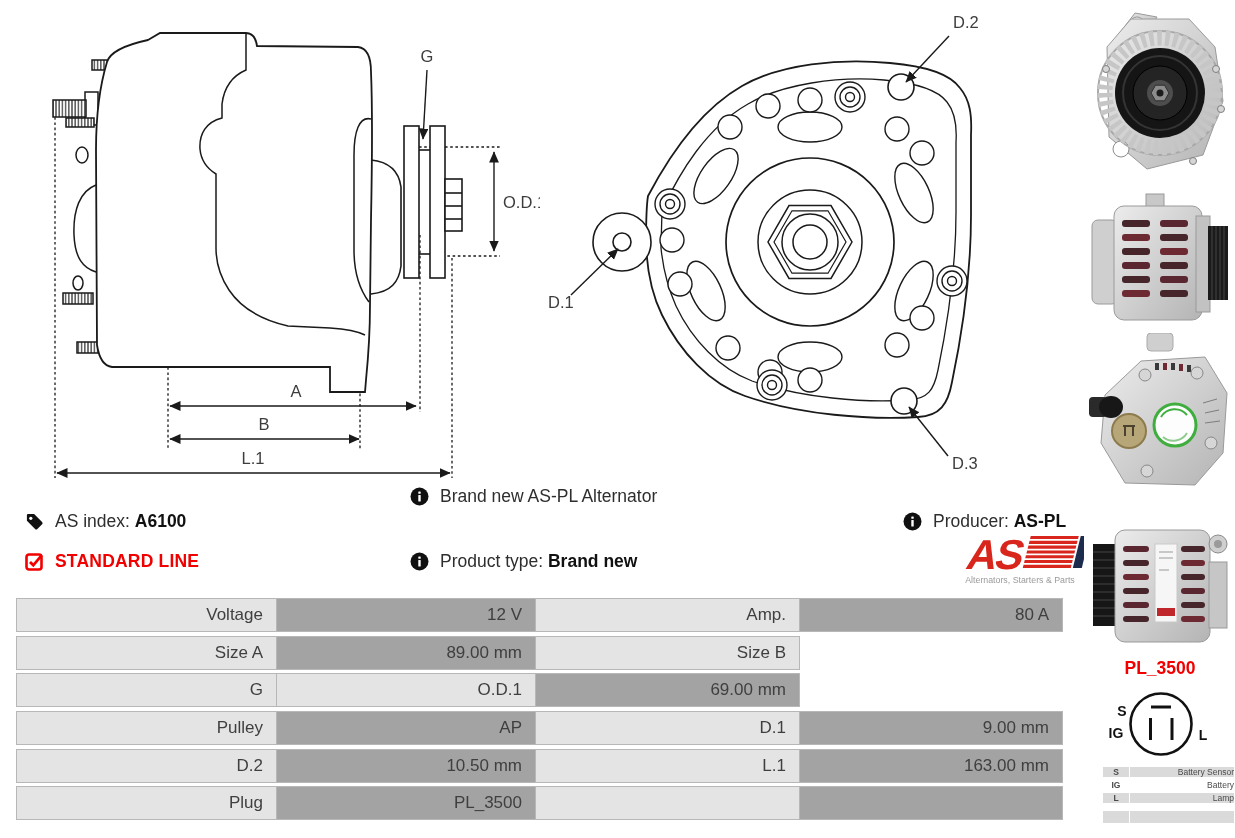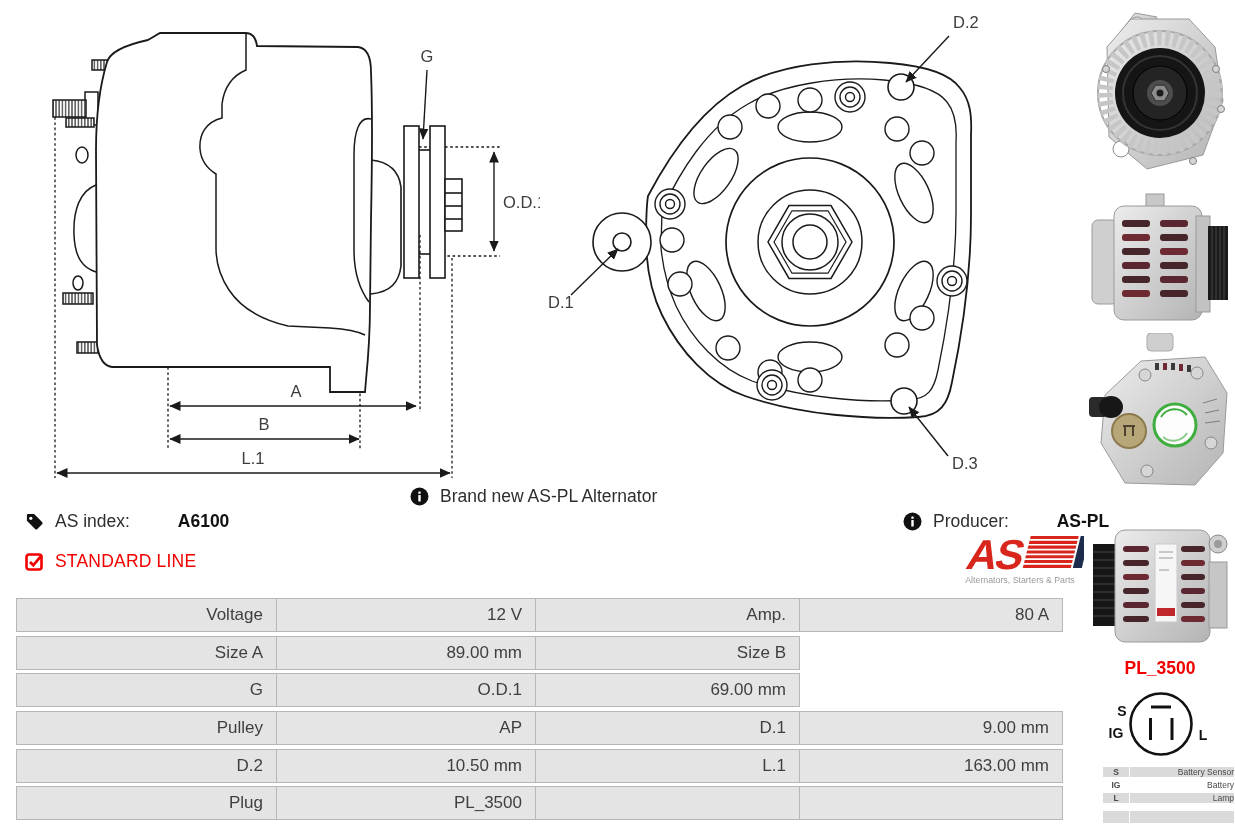--- a/index.html
+++ b/index.html
@@ -4,28 +4,28 @@
 <title>A6100</title>
 <style>
   html,body{margin:0;padding:0;background:#fff;}
   .page{position:relative;width:1235px;height:838px;background:#fff;overflow:hidden;
         font-family:"Liberation Sans",sans-serif;color:#2e2e2e;}
   .abs{position:absolute;}
 
   
   .info-item{position:absolute;display:flex;align-items:center;gap:11px;font-size:17.5px;height:24px;}
   .info-item .lbl{white-space:pre;}
-  .info-item .val{font-weight:bold;color:#111;white-space:pre;margin-left:43px;}
-  .standard-line{color:#f20000;font-weight:normal;letter-spacing:.2px;}
+  .info-item .val{font-weight:bold;color:#111;white-space:pre;}
+  .standard-line{color:#f20000;font-weight:bold;letter-spacing:.2px;}
 
   
   .spec-table{position:absolute;left:16px;top:598px;display:flex;flex-direction:column;gap:3.7px;}
   .spec-row{display:grid;grid-template-columns:261px 259px 264px 263px;height:34px;}
   .cell{border:1px solid #b7b7b7;border-left:none;display:flex;align-items:center;
-        justify-content:flex-end;padding-right:13px;font-size:17px;color:#3f3f3f;background:#e5e5e5;}
+        justify-content:flex-end;padding-right:13px;font-size:17px;color:#3f3f3f;background:#a3a3a3;}
   .spec-row .cell:first-child{border-left:1px solid #b7b7b7;}
   .cell.lab{background:#e4e4e4;}
 
   
   .plug-code{position:absolute;left:1085px;top:658px;width:150px;text-align:center;
              color:#f20000;font-weight:bold;font-size:17.5px;}
   .plug-legend{position:absolute;left:1103px;top:766px;width:131px;font-size:8.5px;color:#4a4a4a;}
   .plug-legend .lrow{display:flex;height:12.7px;align-items:center;}
   .plug-legend .lrow.odd .pin-cell,.plug-legend .lrow.odd .desc-cell{background:#dadada;}
   .pin-cell{width:26px;text-align:center;font-weight:bold;}
@@ -333,20 +333,28 @@
 
   <div class="info-item" style="left:410px;top:484px">
     <svg width="19" height="19" viewBox="0 0 19 19">
       <circle cx="9.5" cy="9.5" r="9" fill="#101010"></circle>
       <rect x="8.3" y="4.4" width="2.4" height="2.4" rx="0.5" fill="#fff"></rect>
       <rect x="8.3" y="8" width="2.4" height="6.4" rx="0.5" fill="#fff"></rect>
     </svg>
     <span class="lbl">Brand new AS-PL Alternator</span>
   </div>
 
+  <div class="info-item" style="left:410px;top:549px">
+    <svg width="19" height="19" viewBox="0 0 19 19">
+      <circle cx="9.5" cy="9.5" r="9" fill="#101010"></circle>
+      <rect x="8.3" y="4.4" width="2.4" height="2.4" rx="0.5" fill="#fff"></rect>
+      <rect x="8.3" y="8" width="2.4" height="6.4" rx="0.5" fill="#fff"></rect>
+    </svg>
+    <span><span class="lbl">Product type: </span><span class="val">Brand new</span></span>
+  </div>
 
   <div class="info-item" style="left:903px;top:509px">
     <svg width="19" height="19" viewBox="0 0 19 19">
       <circle cx="9.5" cy="9.5" r="9" fill="#101010"></circle>
       <rect x="8.3" y="4.4" width="2.4" height="2.4" rx="0.5" fill="#fff"></rect>
       <rect x="8.3" y="8" width="2.4" height="6.4" rx="0.5" fill="#fff"></rect>
     </svg>
     <span><span class="lbl">Producer: </span><span class="val">AS-PL</span></span>
   </div>
 

